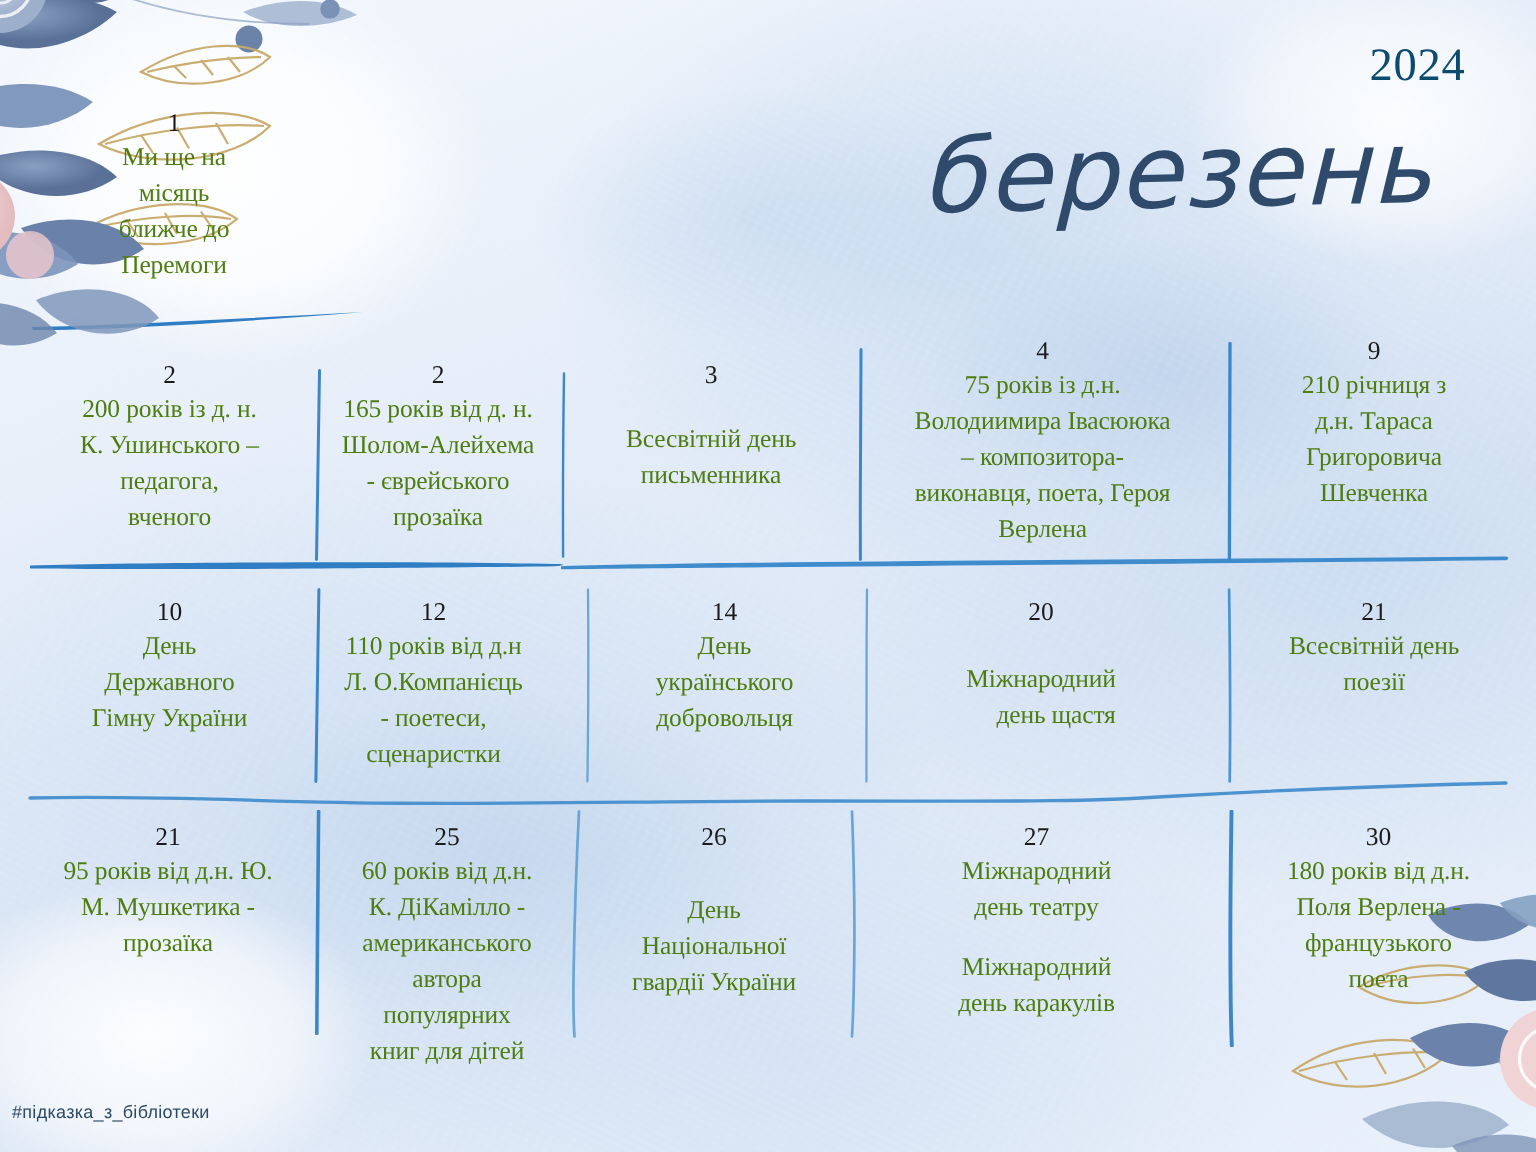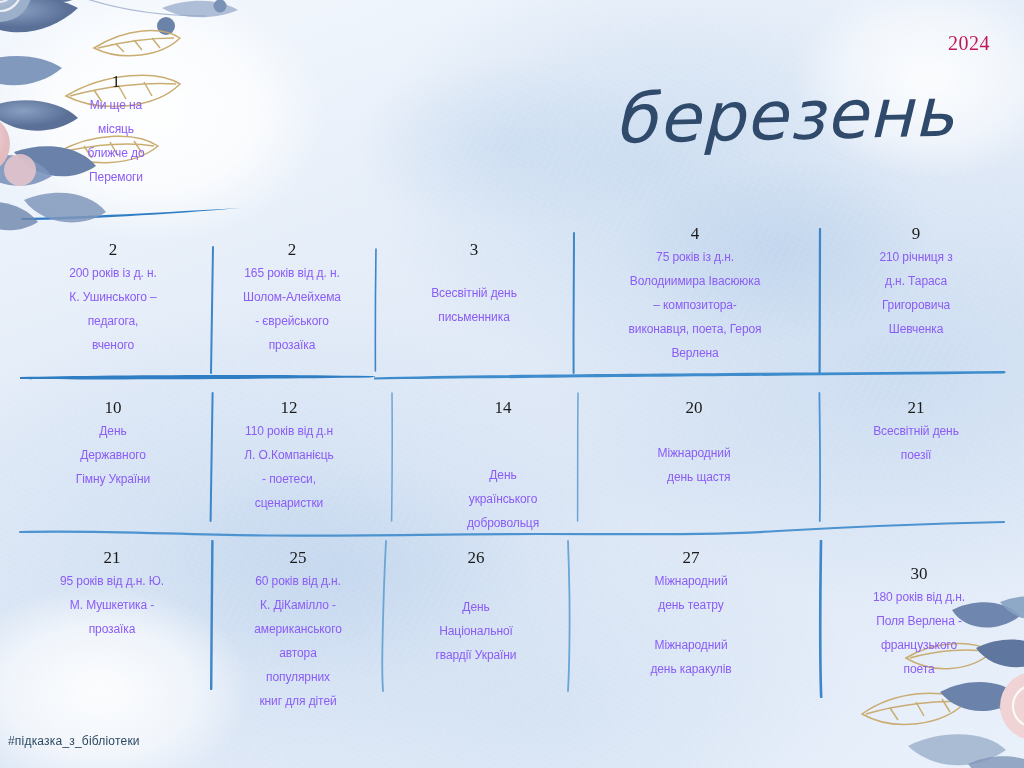--- a/index.html
+++ b/index.html
@@ -92,37 +92,37 @@
     text-align: center;
   }
   .day-num {
     font-family: "Liberation Serif", serif;
     font-size: 17px;
     line-height: 19px;
     color: #1b1b1b;
     margin-bottom: 2px;
   }
   .day-text {
-    font-family: Liberation Sans, sans-serif;
-    font-size: 12px;
+    font-family: Liberation Serif, serif;
+    font-size: 17px;
     line-height: 24px;
-    color: #8b5cf6;
+    color: #4d7c0f;
     letter-spacing: -0.1px;
   }
   .gap-line { height: 16px; }
 
   
   #year {
     position: absolute;
-    right: 34px;
+    right: 47px;
     top: 26px;
     font-family: "Liberation Serif", serif;
-    font-size: 20px;
+    font-size: 31px;
     line-height: 34px;
-    color: #be185d;
+    color: #0c4a6e;
     letter-spacing: .5px;
   }
   #month-title {
     position: absolute;
     left: 580px;
     top: 78px;
     width: 420px;
     text-align: center;
     font-family: "DejaVu Sans", sans-serif;
     font-size: 68px;
@@ -390,21 +390,21 @@
   <div class="cell" style="left:204px; top:398px; width:170px;">
     <div class="day-num">12</div>
     <div class="day-text">
       <div>110 років від д.н</div>
       <div>Л. О.Компанієць</div>
       <div>- поетеси,</div>
       <div>сценаристки</div>
     </div>
   </div>
 
-  <div class="cell" style="left:414px; top:398px; width:178px;gap:44px;">
+  <div class="cell" style="left:394px; top:398px; width:178px;">
     <div class="day-num">14</div>
     <div class="day-text">
       <div>День</div>
       <div>українського</div>
       <div>добровольця</div>
     </div>
   </div>
 
   <div class="cell" style="left:580px; top:398px; width:228px;text-align:right;">
     <div class="day-num">20</div>
@@ -456,21 +456,21 @@
     <div class="day-num">27</div>
     <div class="day-text">
       <div>Міжнародний</div>
       <div>день театру</div>
       <div class="gap-line">&nbsp;</div>
       <div>Міжнародний</div>
       <div>день каракулів</div>
     </div>
   </div>
 
-  <div class="cell" style="left:824px; top:548px; width:190px;margin-top:16px;">
+  <div class="cell" style="left:824px; top:548px; width:190px;">
     <div class="day-num">30</div>
     <div class="day-text">
       <div>180 років від д.н.</div>
       <div>Поля Верлена -</div>
       <div>французького</div>
       <div>поета</div>
     </div>
   </div>
 
   <div id="hashtag">#підказка_з_бібліотеки</div>

